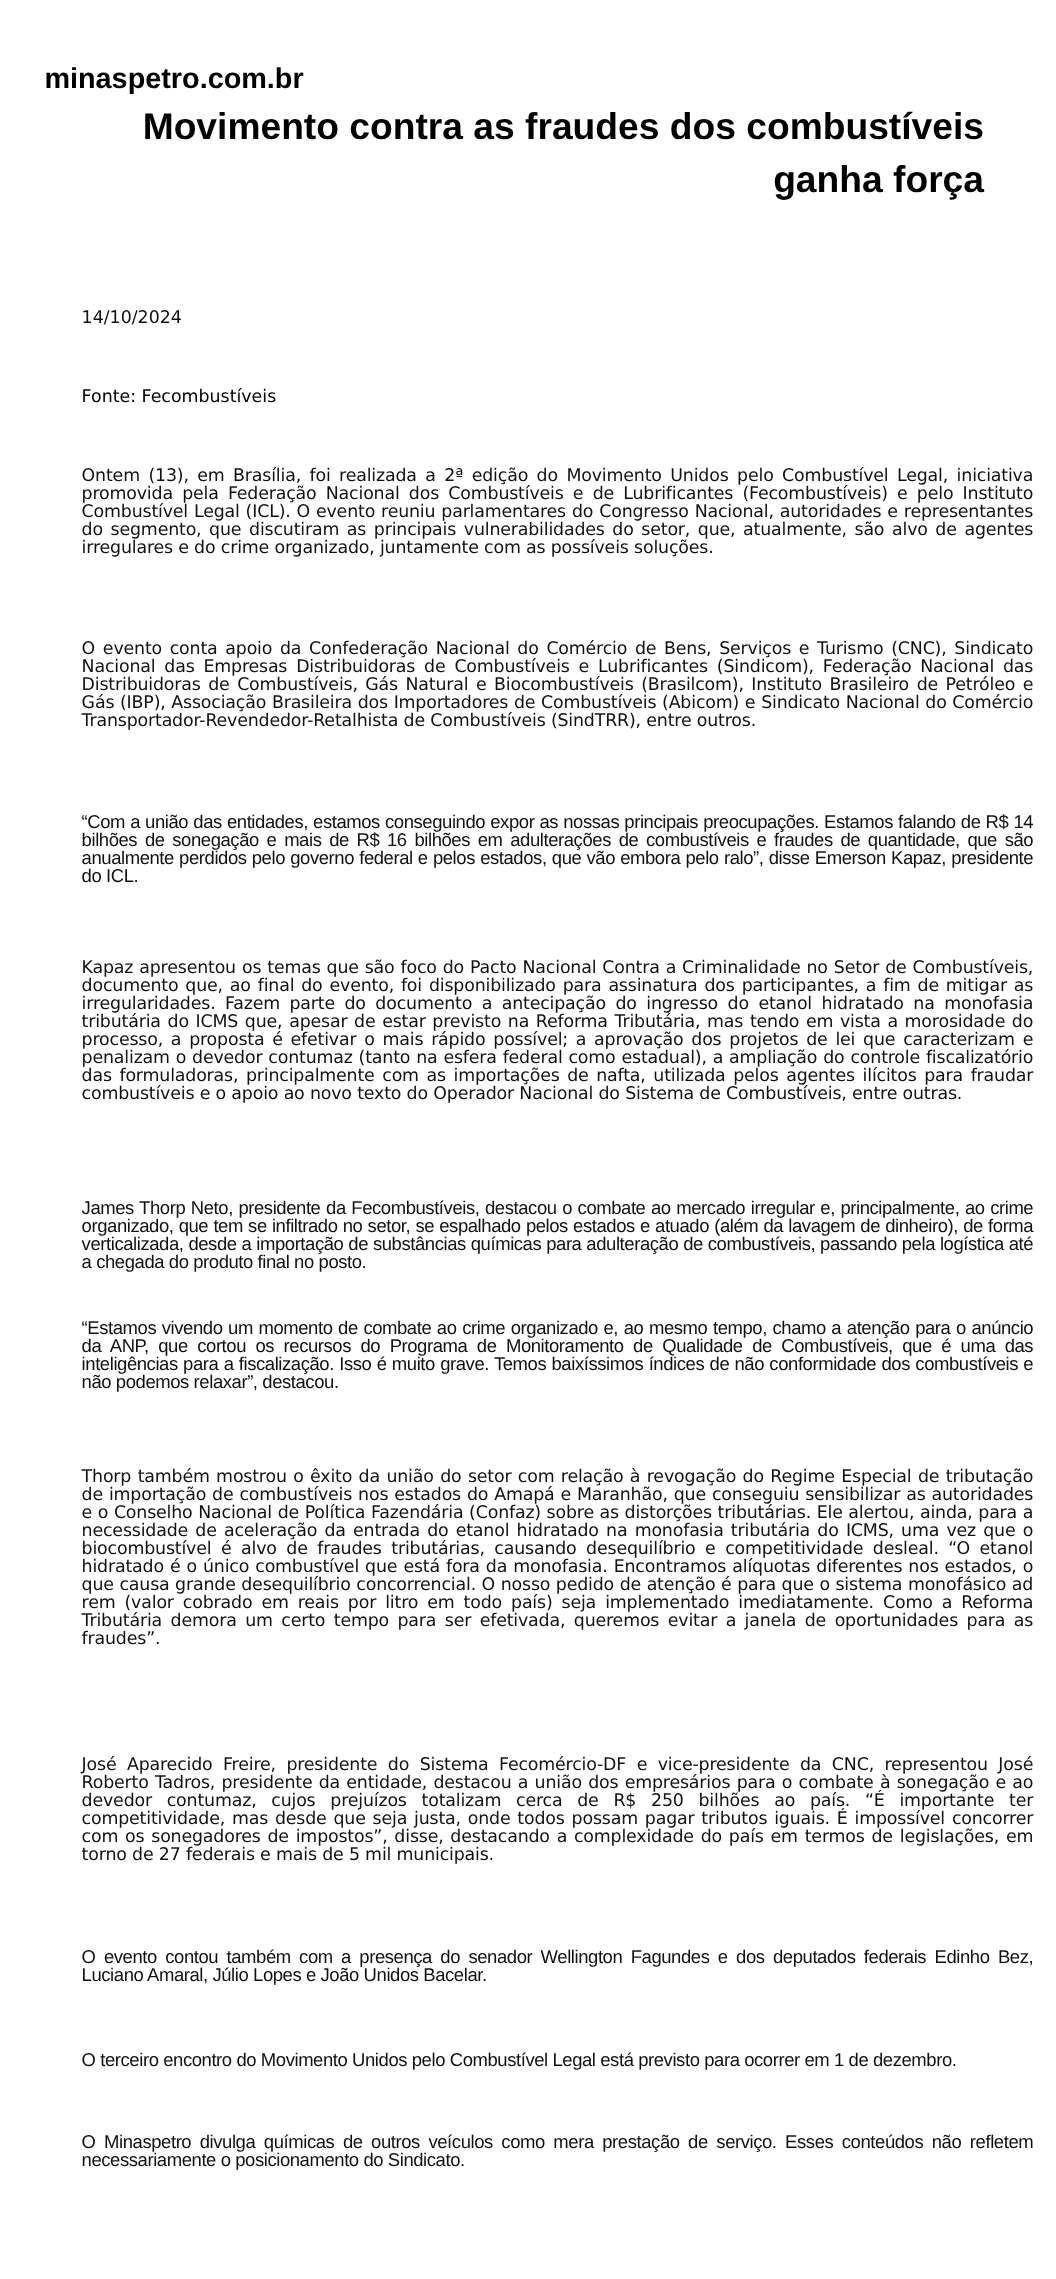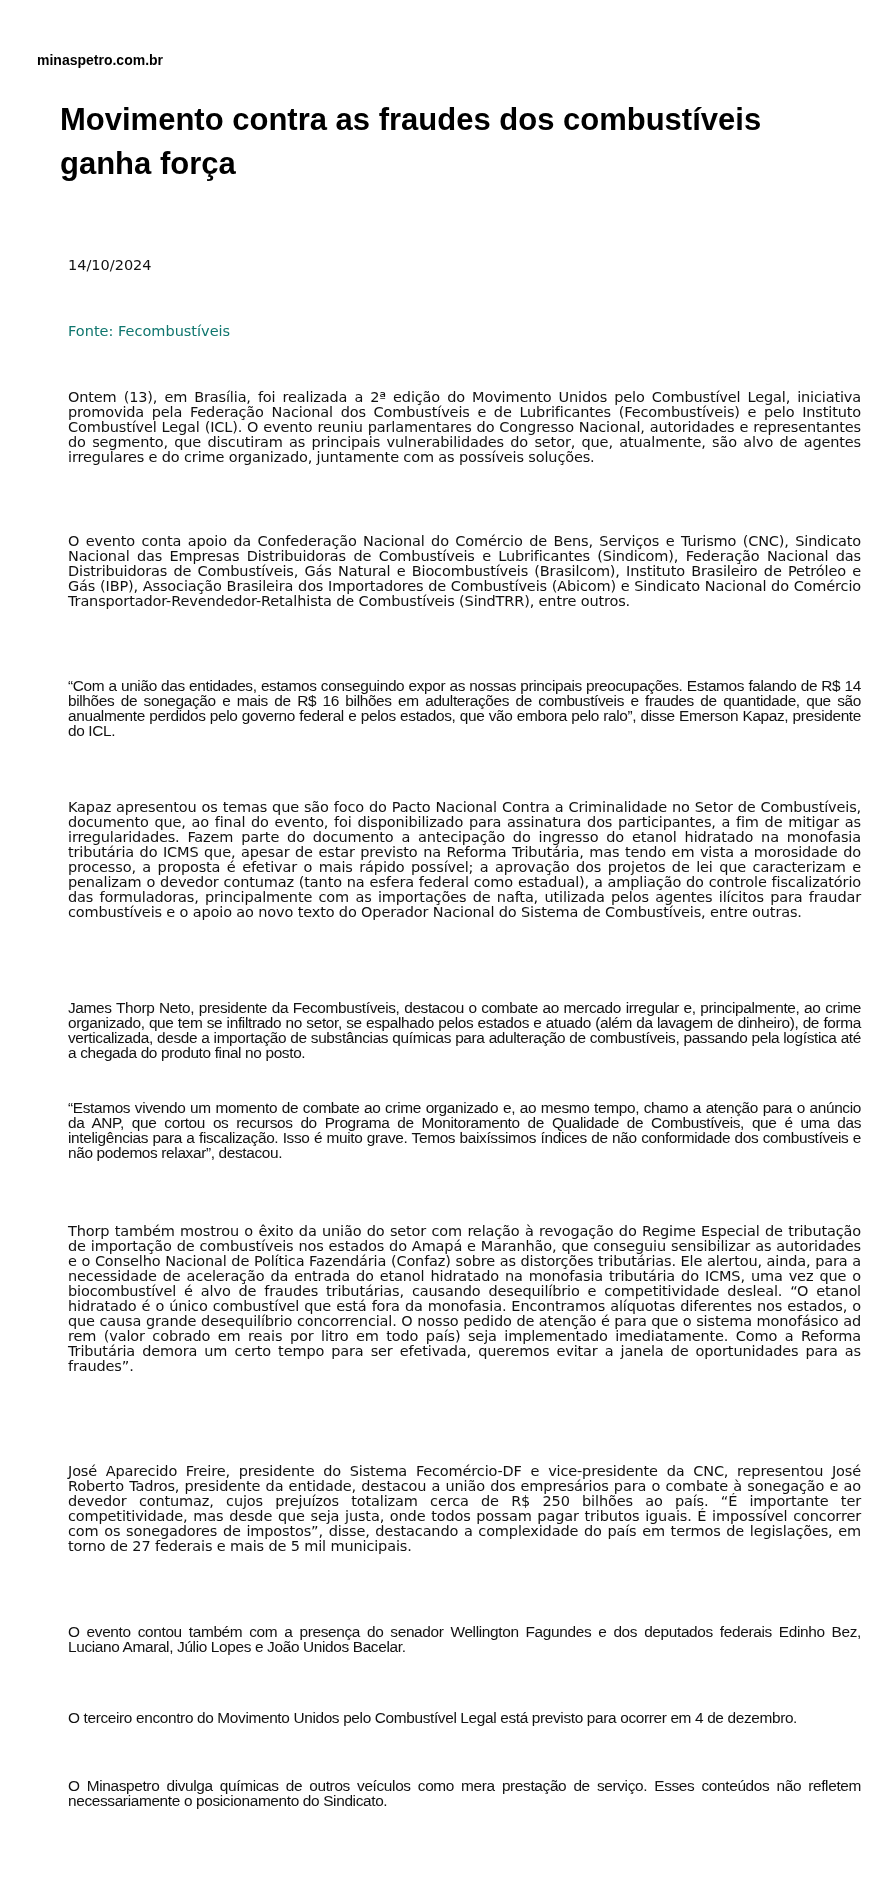--- a/index.html
+++ b/index.html
@@ -14,49 +14,49 @@
       overflow: hidden;
       color: #111111;
       font-family: "DejaVu Sans", sans-serif;
     }
     .site-name {
       position: absolute;
       left: 37px;
       top: 52px;
       font-family: "Liberation Sans", sans-serif;
       font-weight: bold;
-      font-size: 14px;
+      font-size: 24px;
       color: #000;
     }
     .title {
       position: absolute;
       left: 60px;
       width: 760px;
-      top: 98px;
-      text-align: left;
+      top: 84px;
+      text-align: right;
       font-family: "Liberation Sans", sans-serif;
       font-weight: bold;
       font-size: 31px;
       line-height: 44px;
       color: #000;
       margin: 0;
     }
     .date {
       position: absolute;
       left: 68px;
       top: 257px;
       font-size: 14.5px;
       color: #111;
     }
     .source {
       position: absolute;
       left: 68px;
       top: 323px;
       font-size: 14.5px;
-      color: #0f766e;
+      color: #000000;
     }
     .para {
       position: absolute;
       left: 68px;
       width: 793px;
       font-size: 14.5px;
       line-height: 15px;
       text-align: justify;
       color: #111;
       margin: 0;
@@ -81,14 +81,14 @@
 
 <p class="para" style="top:390px;">Ontem (13), em Brasília, foi realizada a 2ª edição do Movimento Unidos pelo Combustível Legal, iniciativa promovida pela Federação Nacional dos Combustíveis e de Lubrificantes (Fecombustíveis) e pelo Instituto Combustível Legal (ICL). O evento reuniu parlamentares do Congresso Nacional, autoridades e representantes do segmento, que discutiram as principais vulnerabilidades do setor, que, atualmente, são alvo de agentes irregulares e do crime organizado, juntamente com as possíveis soluções.</p>
 <p class="para" style="top:534px;">O evento conta apoio da Confederação Nacional do Comércio de Bens, Serviços e Turismo (CNC), Sindicato Nacional das Empresas Distribuidoras de Combustíveis e Lubrificantes (Sindicom), Federação Nacional das Distribuidoras de Combustíveis, Gás Natural e Biocombustíveis (Brasilcom), Instituto Brasileiro de Petróleo e Gás (IBP), Associação Brasileira dos Importadores de Combustíveis (Abicom) e Sindicato Nacional do Comércio Transportador-Revendedor-Retalhista de Combustíveis (SindTRR), entre outros.</p>
 <p class="para narrow" style="top:678px;">“Com a união das entidades, estamos conseguindo expor as nossas principais preocupações. Estamos falando de R$ 14 bilhões de sonegação e mais de R$ 16 bilhões em adulterações de combustíveis e fraudes de quantidade, que são anualmente perdidos pelo governo federal e pelos estados, que vão embora pelo ralo”, disse Emerson Kapaz, presidente do ICL.</p>
 <p class="para" style="top:800px;">Kapaz apresentou os temas que são foco do Pacto Nacional Contra a Criminalidade no Setor de Combustíveis, documento que, ao final do evento, foi disponibilizado para assinatura dos participantes, a fim de mitigar as irregularidades. Fazem parte do documento a antecipação do ingresso do etanol hidratado na monofasia tributária do ICMS que, apesar de estar previsto na Reforma Tributária, mas tendo em vista a morosidade do processo, a proposta é efetivar o mais rápido possível; a aprovação dos projetos de lei que caracterizam e penalizam o devedor contumaz (tanto na esfera federal como estadual), a ampliação do controle fiscalizatório das formuladoras, principalmente com as importações de nafta, utilizada pelos agentes ilícitos para fraudar combustíveis e o apoio ao novo texto do Operador Nacional do Sistema de Combustíveis, entre outras.</p>
 <p class="para narrow" style="top:1000px;">James Thorp Neto, presidente da Fecombustíveis, destacou o combate ao mercado irregular e, principalmente, ao crime organizado, que tem se infiltrado no setor, se espalhado pelos estados e atuado (além da lavagem de dinheiro), de forma verticalizada, desde a importação de substâncias químicas para adulteração de combustíveis, passando pela logística até a chegada do produto final no posto.</p>
 <p class="para narrow" style="top:1100px;">“Estamos vivendo um momento de combate ao crime organizado e, ao mesmo tempo, chamo a atenção para o anúncio da ANP, que cortou os recursos do Programa de Monitoramento de Qualidade de Combustíveis, que é uma das inteligências para a fiscalização. Isso é muito grave. Temos baixíssimos índices de não conformidade dos combustíveis e não podemos relaxar”, destacou.</p>
 <p class="para" style="top:1224px;">Thorp também mostrou o êxito da união do setor com relação à revogação do Regime Especial de tributação de importação de combustíveis nos estados do Amapá e Maranhão, que conseguiu sensibilizar as autoridades e o Conselho Nacional de Política Fazendária (Confaz) sobre as distorções tributárias. Ele alertou, ainda, para a necessidade de aceleração da entrada do etanol hidratado na monofasia tributária do ICMS, uma vez que o biocombustível é alvo de fraudes tributárias, causando desequilíbrio e competitividade desleal. “O etanol hidratado é o único combustível que está fora da monofasia. Encontramos alíquotas diferentes nos estados, o que causa grande desequilíbrio concorrencial. O nosso pedido de atenção é para que o sistema monofásico ad rem (valor cobrado em reais por litro em todo país) seja implementado imediatamente. Como a Reforma Tributária demora um certo tempo para ser efetivada, queremos evitar a janela de oportunidades para as fraudes”.</p>
 <p class="para" style="top:1464px;">José Aparecido Freire, presidente do Sistema Fecomércio-DF e vice-presidente da CNC, representou José Roberto Tadros, presidente da entidade, destacou a união dos empresários para o combate à sonegação e ao devedor contumaz, cujos prejuízos totalizam cerca de R$ 250 bilhões ao país. “É importante ter competitividade, mas desde que seja justa, onde todos possam pagar tributos iguais. É impossível concorrer com os sonegadores de impostos”, disse, destacando a complexidade do país em termos de legislações, em torno de 27 federais e mais de 5 mil municipais.</p>
 <p class="para narrow" style="top:1624px;">O evento contou também com a presença do senador Wellington Fagundes e dos deputados federais Edinho Bez, Luciano Amaral, Júlio Lopes e João Unidos Bacelar.</p>
-<p class="para narrow" style="top:1710px;">O terceiro encontro do Movimento Unidos pelo Combustível Legal está previsto para ocorrer em 4 de dezembro.</p>
+<p class="para narrow" style="top:1710px;">O terceiro encontro do Movimento Unidos pelo Combustível Legal está previsto para ocorrer em 1 de dezembro.</p>
 <p class="para narrow" style="top:1778px;">O Minaspetro divulga químicas de outros veículos como mera prestação de serviço. Esses conteúdos não refletem necessariamente o posicionamento do Sindicato.</p>
 
 </body></html>

